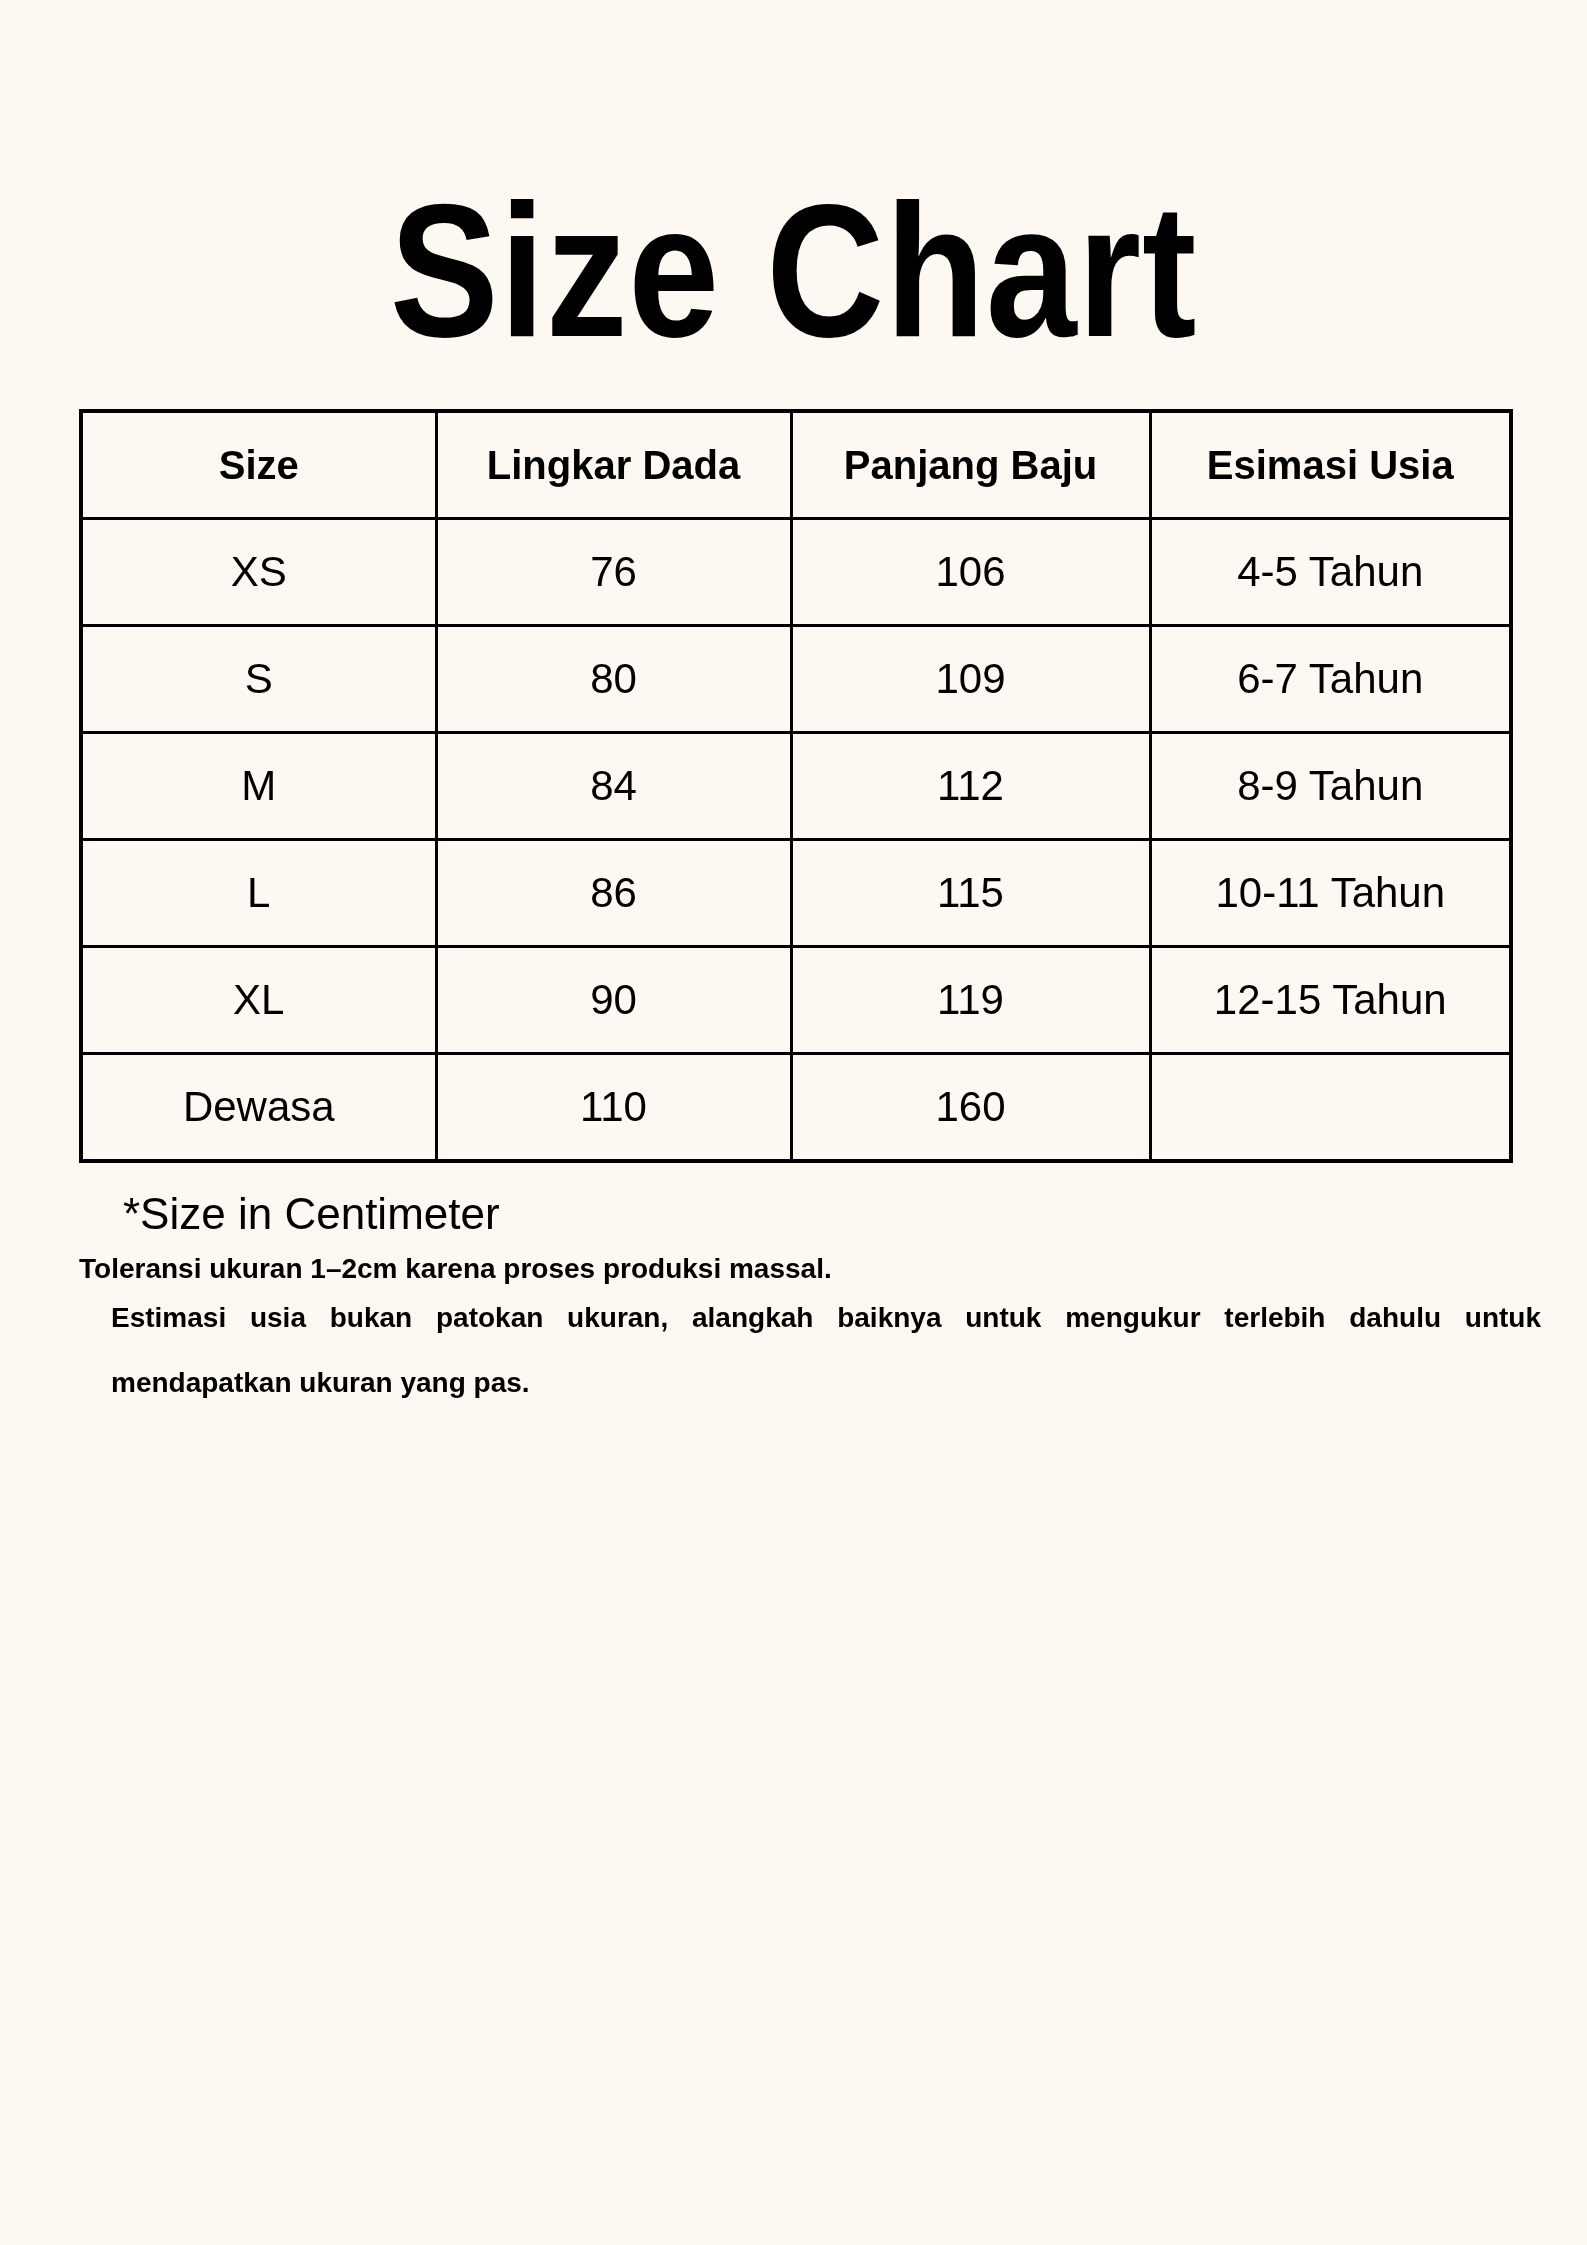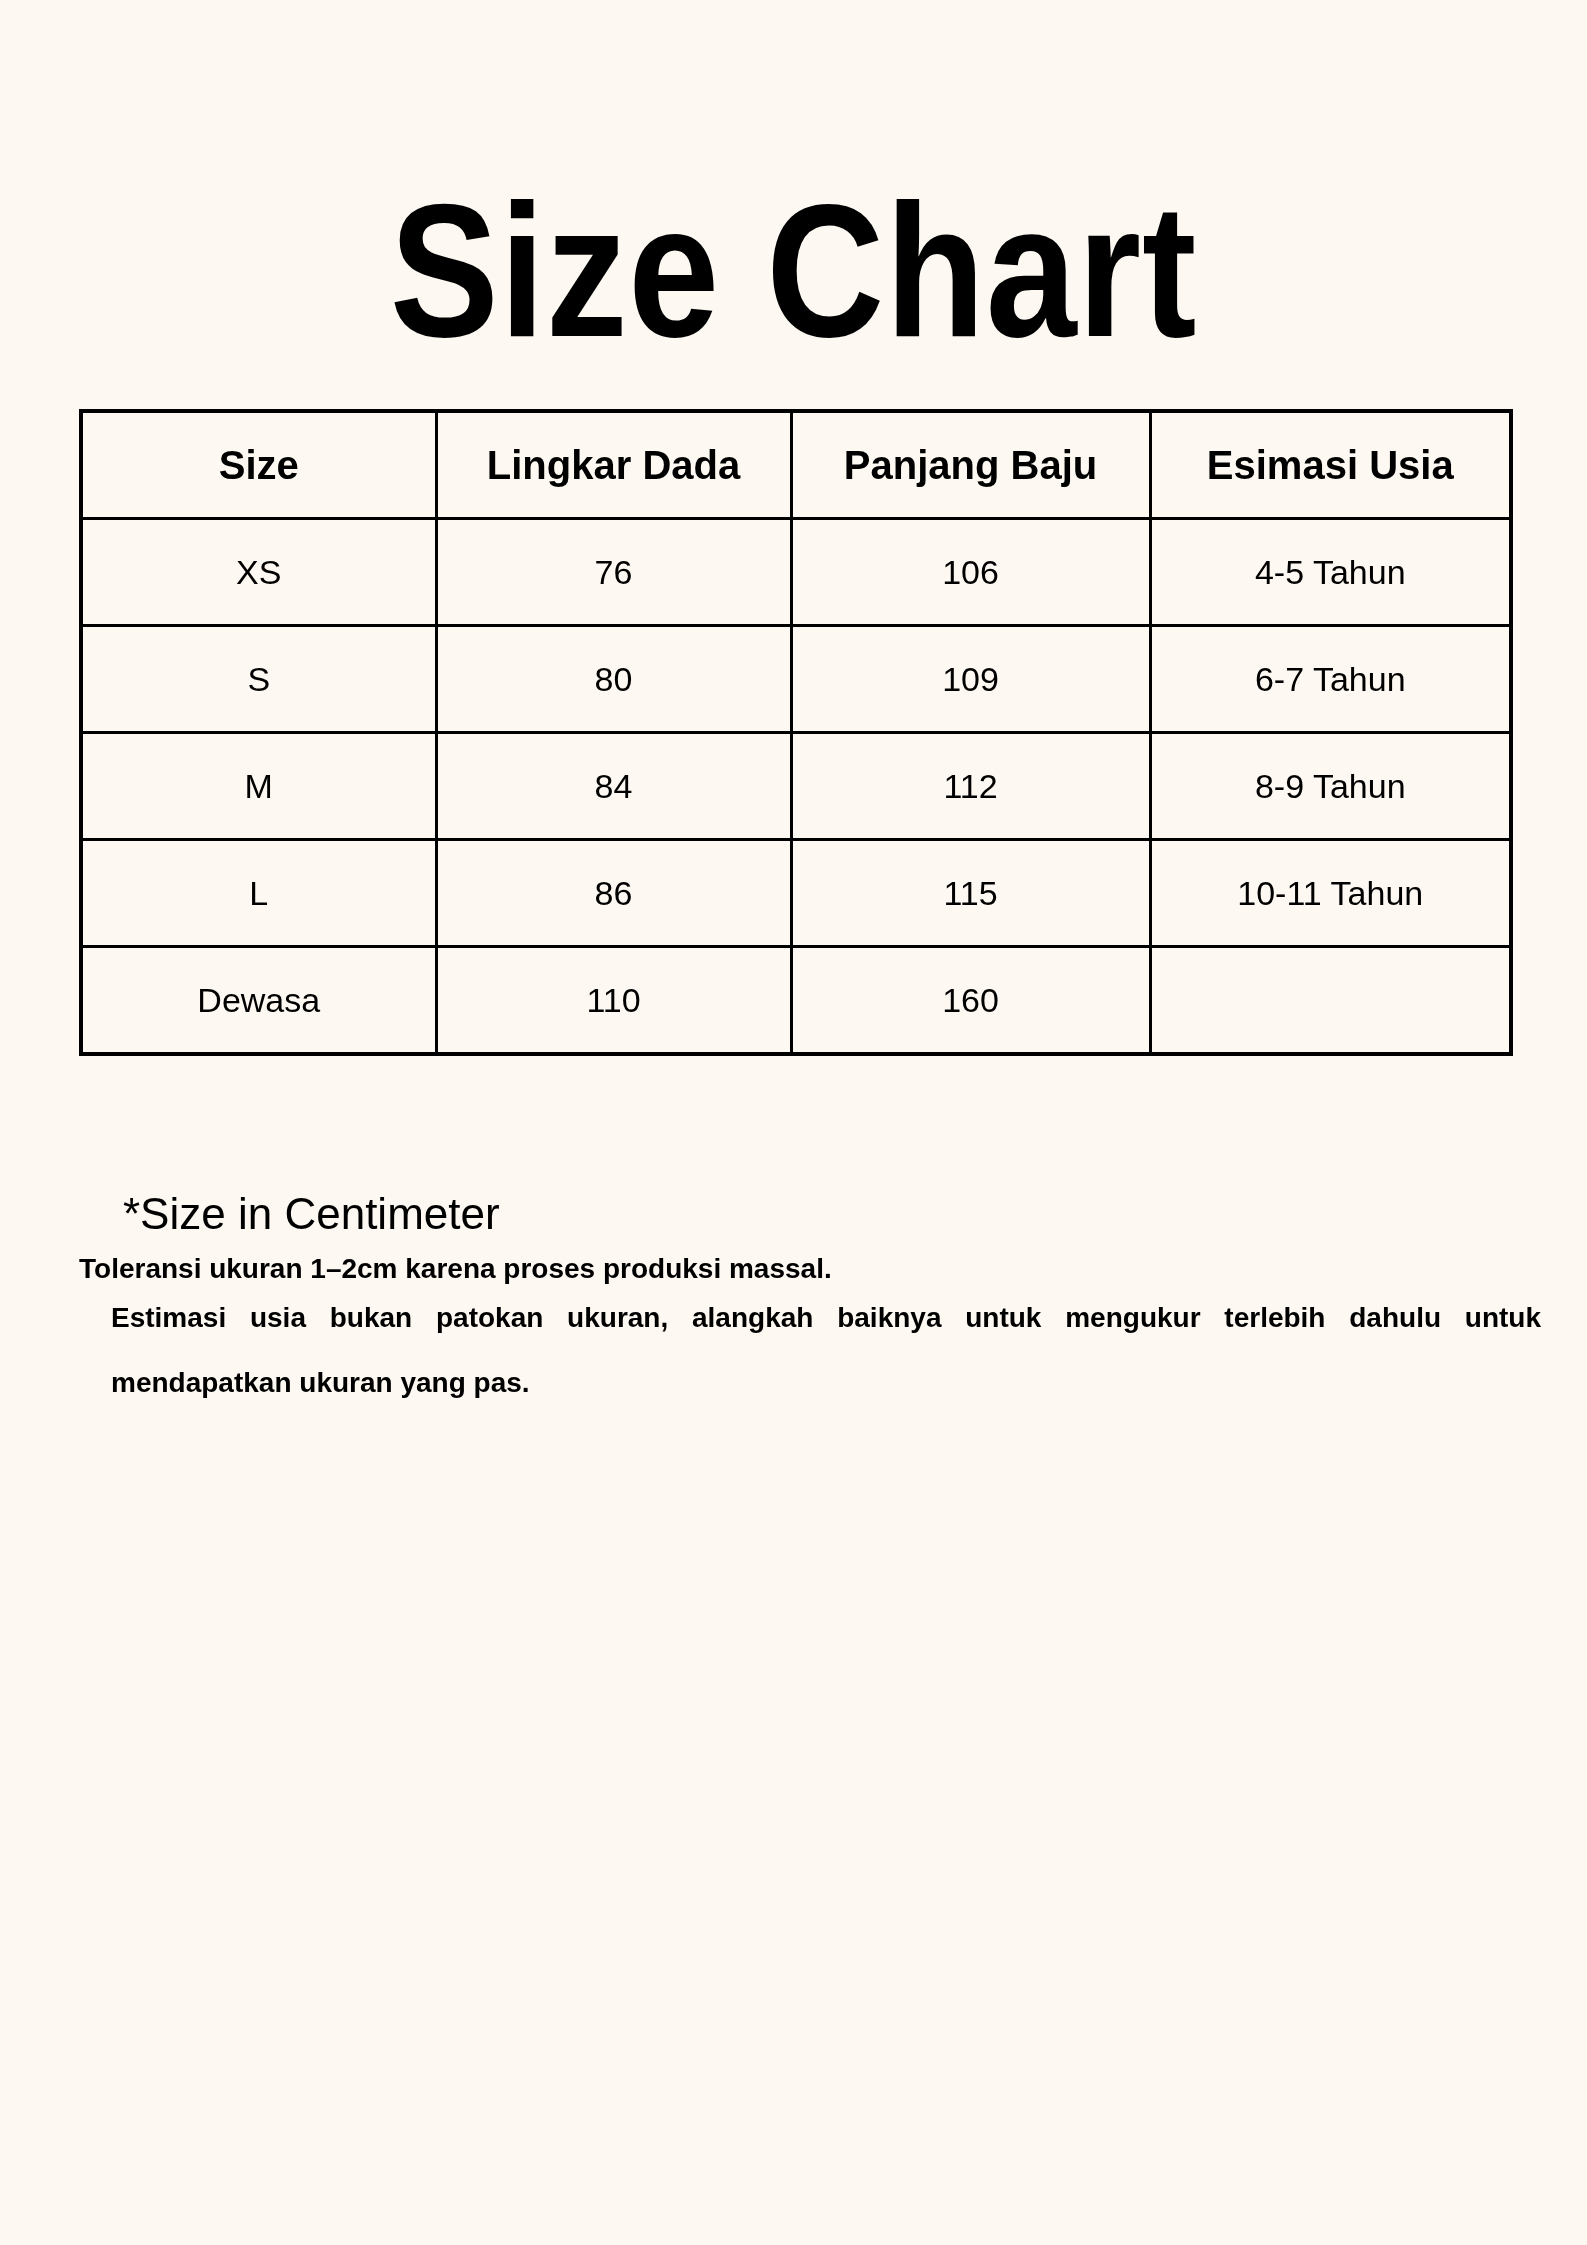--- a/index.html
+++ b/index.html
@@ -34,21 +34,21 @@
       top: 409px;
       width: 1430px;
       border-collapse: collapse;
       table-layout: fixed;
     }
     .size-table th, .size-table td {
       border: 3px solid #000;
       height: 104px;
       text-align: center;
       vertical-align: middle;
-      font-size: 34px;
+      font-size: 42px;
       padding: 0;
     }
     .size-table th {
       font-weight: bold;
       font-size: 40px;
     }
     .size-table td {
       font-weight: normal;
     }
     .size-table tr:first-child th {
@@ -128,20 +128,26 @@
       <td>112</td>
       <td>8-9 Tahun</td>
     </tr>
     <tr>
       <td>L</td>
       <td>86</td>
       <td>115</td>
       <td>10-11 Tahun</td>
     </tr>
     <tr>
+      <td>XL</td>
+      <td>90</td>
+      <td>119</td>
+      <td>12-15 Tahun</td>
+    </tr>
+    <tr>
       <td>Dewasa</td>
       <td>110</td>
       <td>160</td>
       <td></td>
     </tr>
   </tbody>
 </table>
 
 <div class="note">*Size in Centimeter</div>
 <div class="para para1">Toleransi ukuran 1–2cm karena proses produksi massal.</div>

